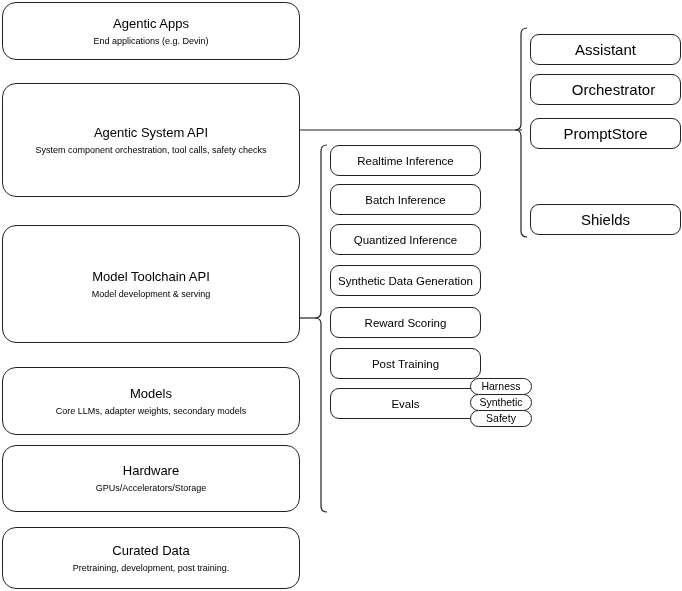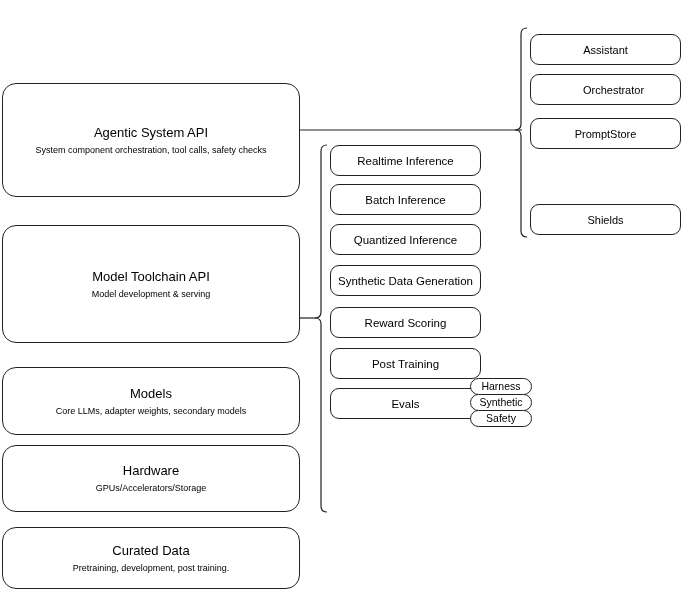--- a/index.html
+++ b/index.html
@@ -61,21 +61,21 @@
     border-radius: 9px;
   }
   .mid .title { font-size: 11.5px; }
   
   .rgt {
     left: 530px;
     width: 151px;
     height: 31px;
     border-radius: 9px;
   }
-  .rgt .title { font-size: 11px; }
+  .rgt .title { font-size: 15px; }
   
   .pill {
     position: absolute;
     box-sizing: border-box;
     border: 1.3px solid #222222;
     border-radius: 10px;
     background: #ffffff;
     display: flex;
     align-items: center;
     justify-content: center;
@@ -110,20 +110,24 @@
 
     <line x1="300" y1="130" x2="522" y2="130"></line>
 
     <path d="M 527 28 Q 521 28 521 34 L 521 124 Q 521 130 515 130 Q 521 130 521 136 L 521 231 Q 521 237 527 237"></path>
 
     <path d="M 327 145 Q 321 145 321 151 L 321 312 Q 321 318 315 318 Q 321 318 321 324 L 321 506 Q 321 512 327 512"></path>
 
     <line x1="300" y1="318" x2="316" y2="318"></line>
   </svg>
 
+  <div class="box layer" style="top:2px; height:58px;">
+    <div class="title">Agentic Apps</div>
+    <div class="sub">End applications (e.g. Devin)</div>
+  </div>
 
   <div class="box layer" style="top:83px; height:114px;">
     <div class="title">Agentic System API</div>
     <div class="sub">System component orchestration, tool calls, safety checks</div>
   </div>
 
   <div class="box layer" style="top:225px; height:118px;">
     <div class="title">Model Toolchain API</div>
     <div class="sub">Model development &amp; serving</div>
   </div>

